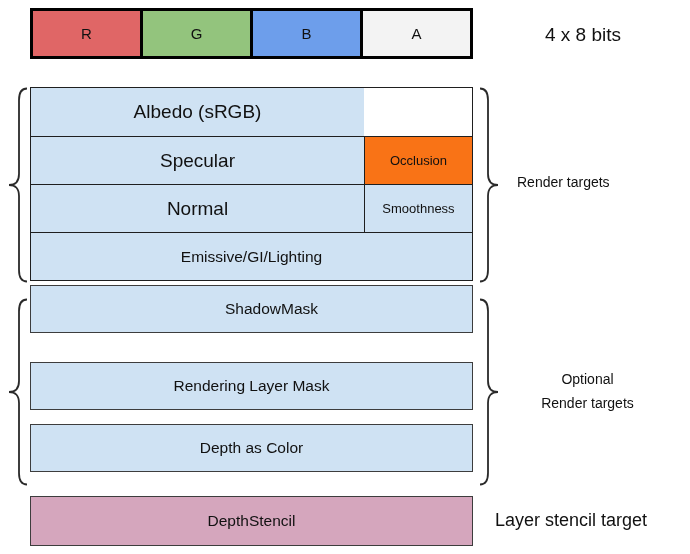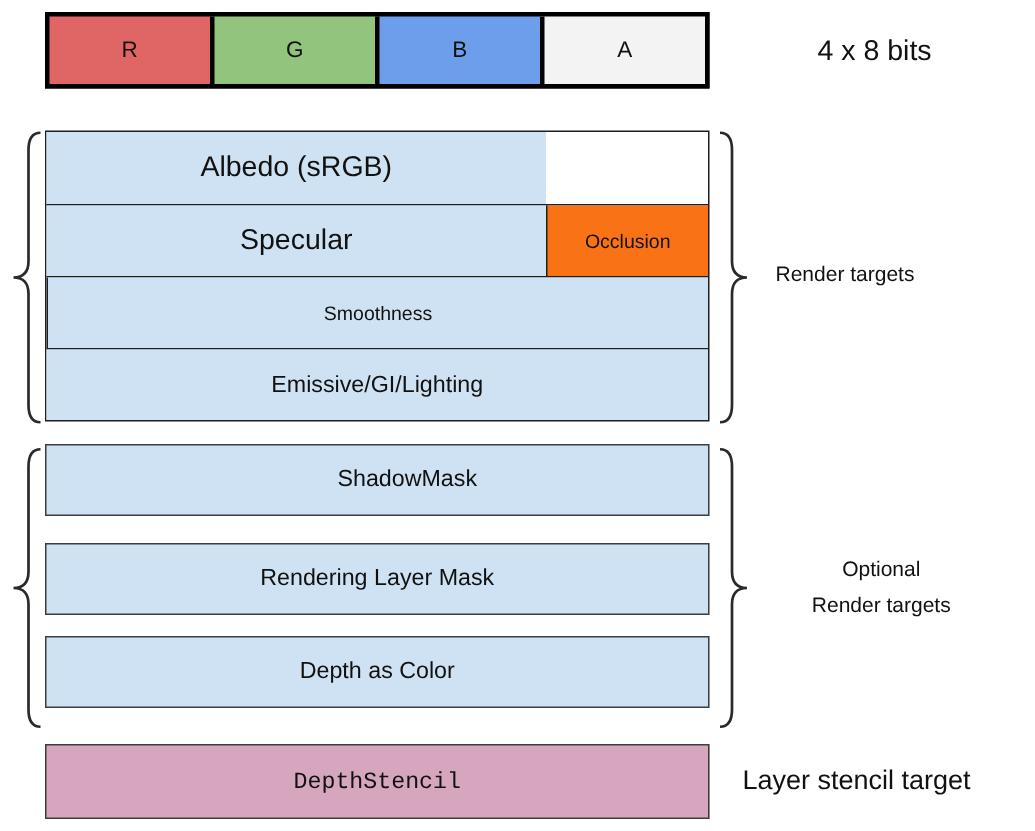--- a/index.html
+++ b/index.html
@@ -40,21 +40,21 @@
     width:100%;display:flex;align-items:center;justify-content:center;
     font-size:15.5px;
   }
 
   
   .opt-box,.ds-box{
     left:30px;width:443px;height:48px;
     border:1.5px solid #3d3d3d;
     display:flex;align-items:center;justify-content:center;font-size:15.5px;
   }
-  .ds-box{height:50px;font-family:Liberation Mono, monospace;}
+  .ds-box{height:50px;}
 
   
   .brace svg{display:block;}
 
   
   .side-label{font-size:14px;white-space:nowrap;}
   .opt-label{text-align:center;line-height:24px;}
 </style>
 </head>
 <body>
@@ -69,40 +69,41 @@
 
 <div class="abs rt-table">
   <div class="rt-row">
     <div class="rt-main" style="background: rgb(207, 226, 243);">Albedo (sRGB)</div>
   </div>
   <div class="rt-row">
     <div class="rt-main" style="background: rgb(207, 226, 243);">Specular</div>
     <div class="rt-alpha" style="background: #f97316;">Occlusion</div>
   </div>
   <div class="rt-row">
+    <div class="rt-main" style="background: rgb(207, 226, 243);">Normal</div>
     <div class="rt-alpha" style="background: rgb(207, 226, 243);">Smoothness</div>
   </div>
   <div class="rt-row">
     <div class="rt-full" style="background: rgb(207, 226, 243);">Emissive/GI/Lighting</div>
   </div>
 </div>
 
 <div class="abs brace" style="left:6px;top:87px;">
   <svg width="24" height="196" viewBox="0 0 24 196">
     <path d="M21,1.5 Q13,1.5 13,13 L13,87 Q13,98 3,98 Q13,98 13,109 L13,183 Q13,194.5 21,194.5" fill="none" stroke="#2a2a2a" stroke-width="1.8"></path>
   </svg>
 </div>
 <div class="abs brace" style="left:477px;top:87px;">
   <svg width="24" height="196" viewBox="0 0 24 196">
     <path d="M3,1.5 Q11,1.5 11,13 L11,87 Q11,98 21,98 Q11,98 11,109 L11,183 Q11,194.5 3,194.5" fill="none" stroke="#2a2a2a" stroke-width="1.8"></path>
   </svg>
 </div>
 <div class="abs side-label" style="left:517px;top:174px;">Render targets</div>
 
-<div class="abs opt-box" style="top: 296px; background: rgb(207, 226, 243); padding-left: 40px;">ShadowMask</div>
+<div class="abs opt-box" style="top: 285px; background: rgb(207, 226, 243); padding-left: 40px;">ShadowMask</div>
 <div class="abs opt-box" style="top: 362px; background: rgb(207, 226, 243);">Rendering Layer Mask</div>
 <div class="abs opt-box" style="top: 424px; background: rgb(207, 226, 243);">Depth as Color</div>
 
 <div class="abs brace" style="left:6px;top:298px;">
   <svg width="24" height="188" viewBox="0 0 24 188">
     <path d="M21,1.5 Q13,1.5 13,13 L13,83 Q13,94 3,94 Q13,94 13,105 L13,175 Q13,186.5 21,186.5" fill="none" stroke="#2a2a2a" stroke-width="1.8"></path>
   </svg>
 </div>
 <div class="abs brace" style="left:477px;top:298px;">
   <svg width="24" height="188" viewBox="0 0 24 188">

